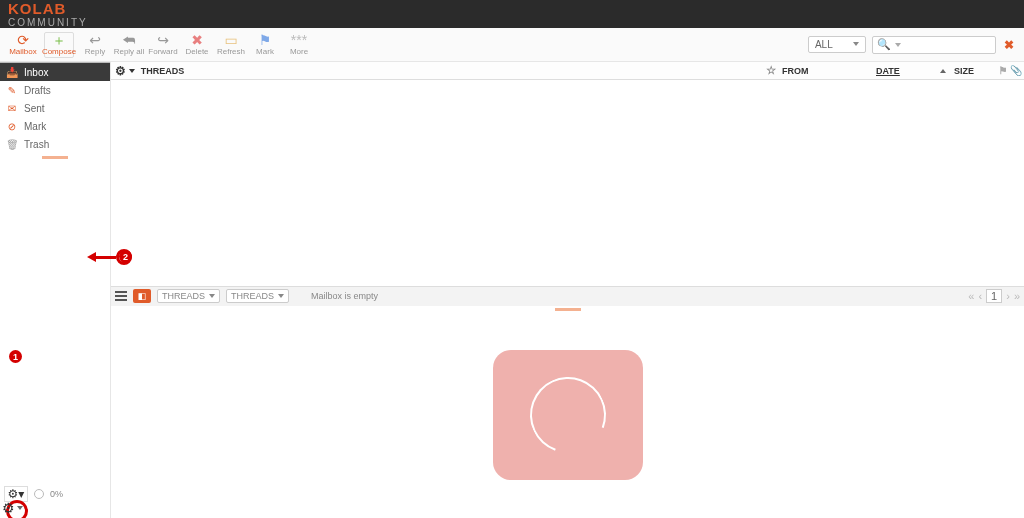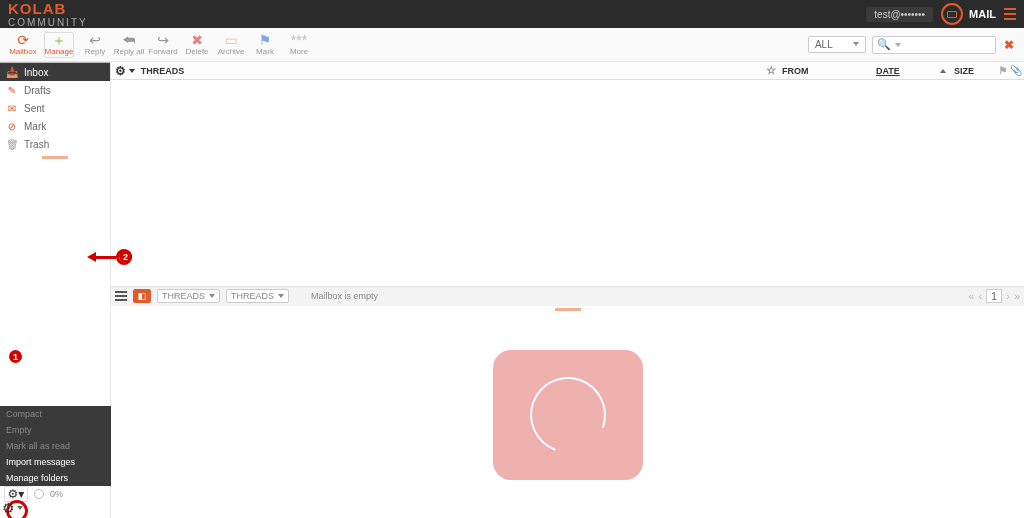--- a/index.html
+++ b/index.html
@@ -102,64 +102,50 @@
 </head>
 <body>
 
 <div class="topbar">
   <div class="brand">
     <div>
       <div class="k">KOLAB</div>
       <div class="c">COMMUNITY</div>
     </div>
   </div>
-  <div class="top-right">
-    <div class="user-chip">test@•••••••</div>
-    <div class="mail-chip">
-      <span class="dot">
-          <span></span>
-        </span>
-      <span>MAIL</span>
-    </div>
-    <div class="burger">
-        <span></span>
-        <span></span>
-        <span></span>
-      </div>
-  </div>
 </div>
 
 <div class="toolbar">
   <div class="tbtn active">
     <span class="ic">⟳</span>
     <span>Mailbox</span>
   </div>
   <div class="tbtn active compose">
     <span class="ic" style="color:#7bbf4a">＋</span>
-    <span>Manage</span>
+    <span>Compose</span>
   </div>
   <div class="tbtn">
     <span class="ic">↩</span>
     <span>Reply</span>
   </div>
   <div class="tbtn">
     <span class="ic">⮪</span>
     <span>Reply all</span>
   </div>
   <div class="tbtn">
     <span class="ic">↪</span>
     <span>Forward</span>
   </div>
   <div class="tbtn">
     <span class="ic" style="color:#e87f7f">✖</span>
     <span>Delete</span>
   </div>
   <div class="tbtn">
     <span class="ic" style="color:#e8c27f">▭</span>
-    <span>Archive</span>
+    <span>Refresh</span>
   </div>
   <div class="tbtn">
     <span class="ic" style="color:#7fa9e8">⚑</span>
     <span>Mark</span>
   </div>
   <div class="tbtn">
     <span class="ic" style="color:#bbb">***</span>
     <span>More</span>
   </div>
 
@@ -191,27 +177,20 @@
     </div>
     <div class="folder">
       <span class="fi junk">⊘</span>
       <span>Mark</span>
     </div>
     <div class="folder">
       <span class="fi trash">🗑</span>
       <span>Trash</span>
     </div>
 
-    <div class="fmenu">
-      <div class="row">Compact</div>
-      <div class="row">Empty</div>
-      <div class="row">Mark all as read</div>
-      <div class="row enabled">Import messages</div>
-      <div class="row enabled">Manage folders</div>
-    </div>
 
     <div class="gearrow">
       <span class="gearbtn">⚙▾</span>
       <span class="quota-ring"></span>
       <span class="quota">0%</span>
     </div>
     <div class="hhandle"></div>
 
     <div class="ann circle ann1-circle"></div>
     <div class="ann num ann1-num">1</div>

